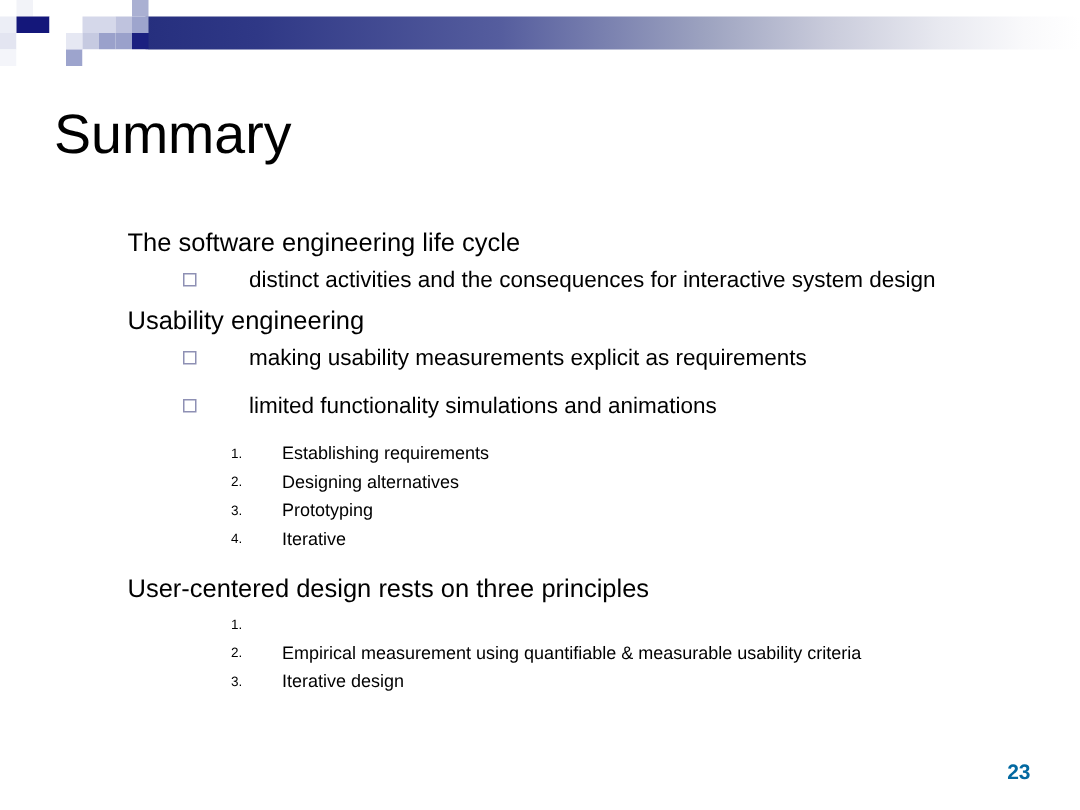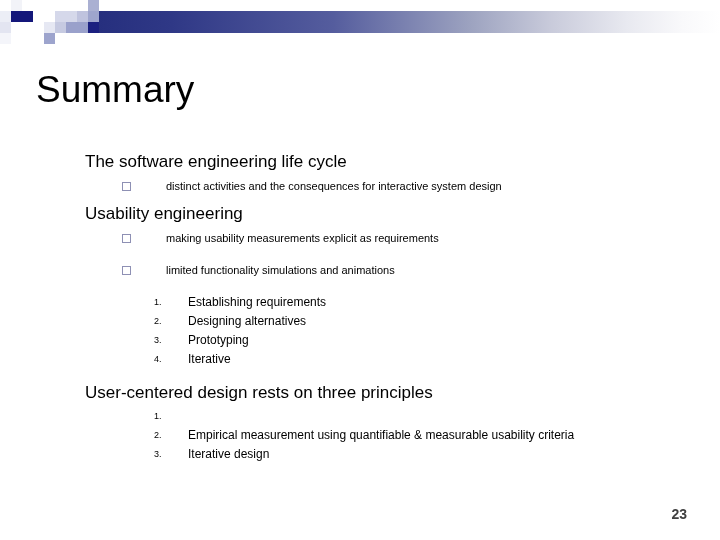--- a/index.html
+++ b/index.html
@@ -32,41 +32,41 @@
   .body{position:absolute;left:0;top:152px;width:720px;}
   .lvl1{
     font-size:17px;line-height:20px;font-weight:400;
     margin-left:41px;margin-top:0;white-space:nowrap;
   }
   .blk{margin-bottom:0;margin-left:44px;}
   .gap{height:9px;}
   .gap-s{height:6px;}
 
   .lvl2{
-    font-size:11px;line-height:17px;font-weight:400;
+    font-size:15px;line-height:17px;font-weight:400;
     margin-left:78px;position:relative;padding-left:44px;white-space:nowrap;
   }
   .sqbul{
     position:absolute;left:0;top:4px;
     width:7px;height:7px;border:1.4px solid #8e90b4;background:#fff;
     display:block;
   }
 
   .num-list{margin-left:110px;}
   .num-row{display:flex;align-items:baseline;line-height:18px;white-space:nowrap;}
   .num-idx{
     font-size:9px;width:34px;flex:none;color:#000;
     position:relative;top:-1px;
   }
   .num-txt{font-size:12px;}
 
   
   .pageno{
     position:absolute;right:33px;top:506px;
-    font-size:14px;font-weight:bold;color:#404040;
+    font-size:14px;font-weight:bold;color:#0369a1;
   }
 </style>
 </head>
 <body>
 
 <div class="slide">
 
   <div class="deco">
     <div class="gradbar"></div>
 

